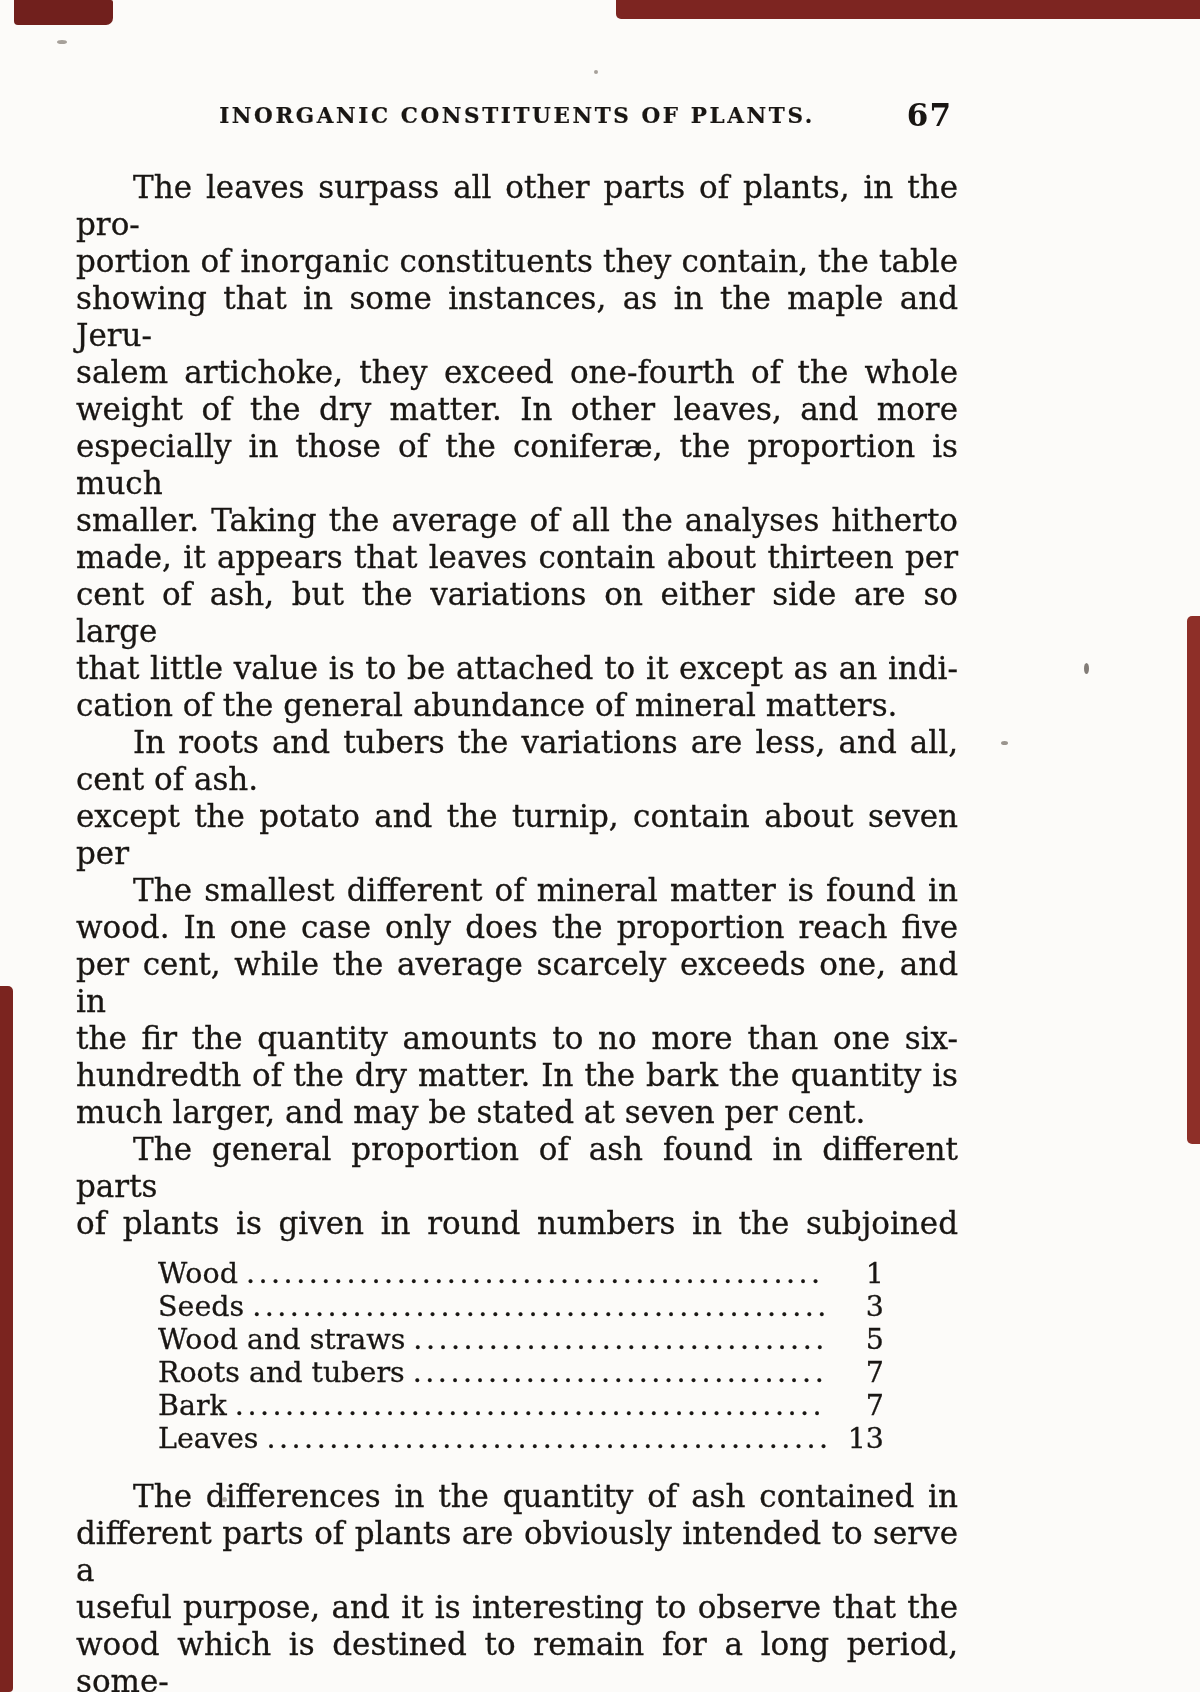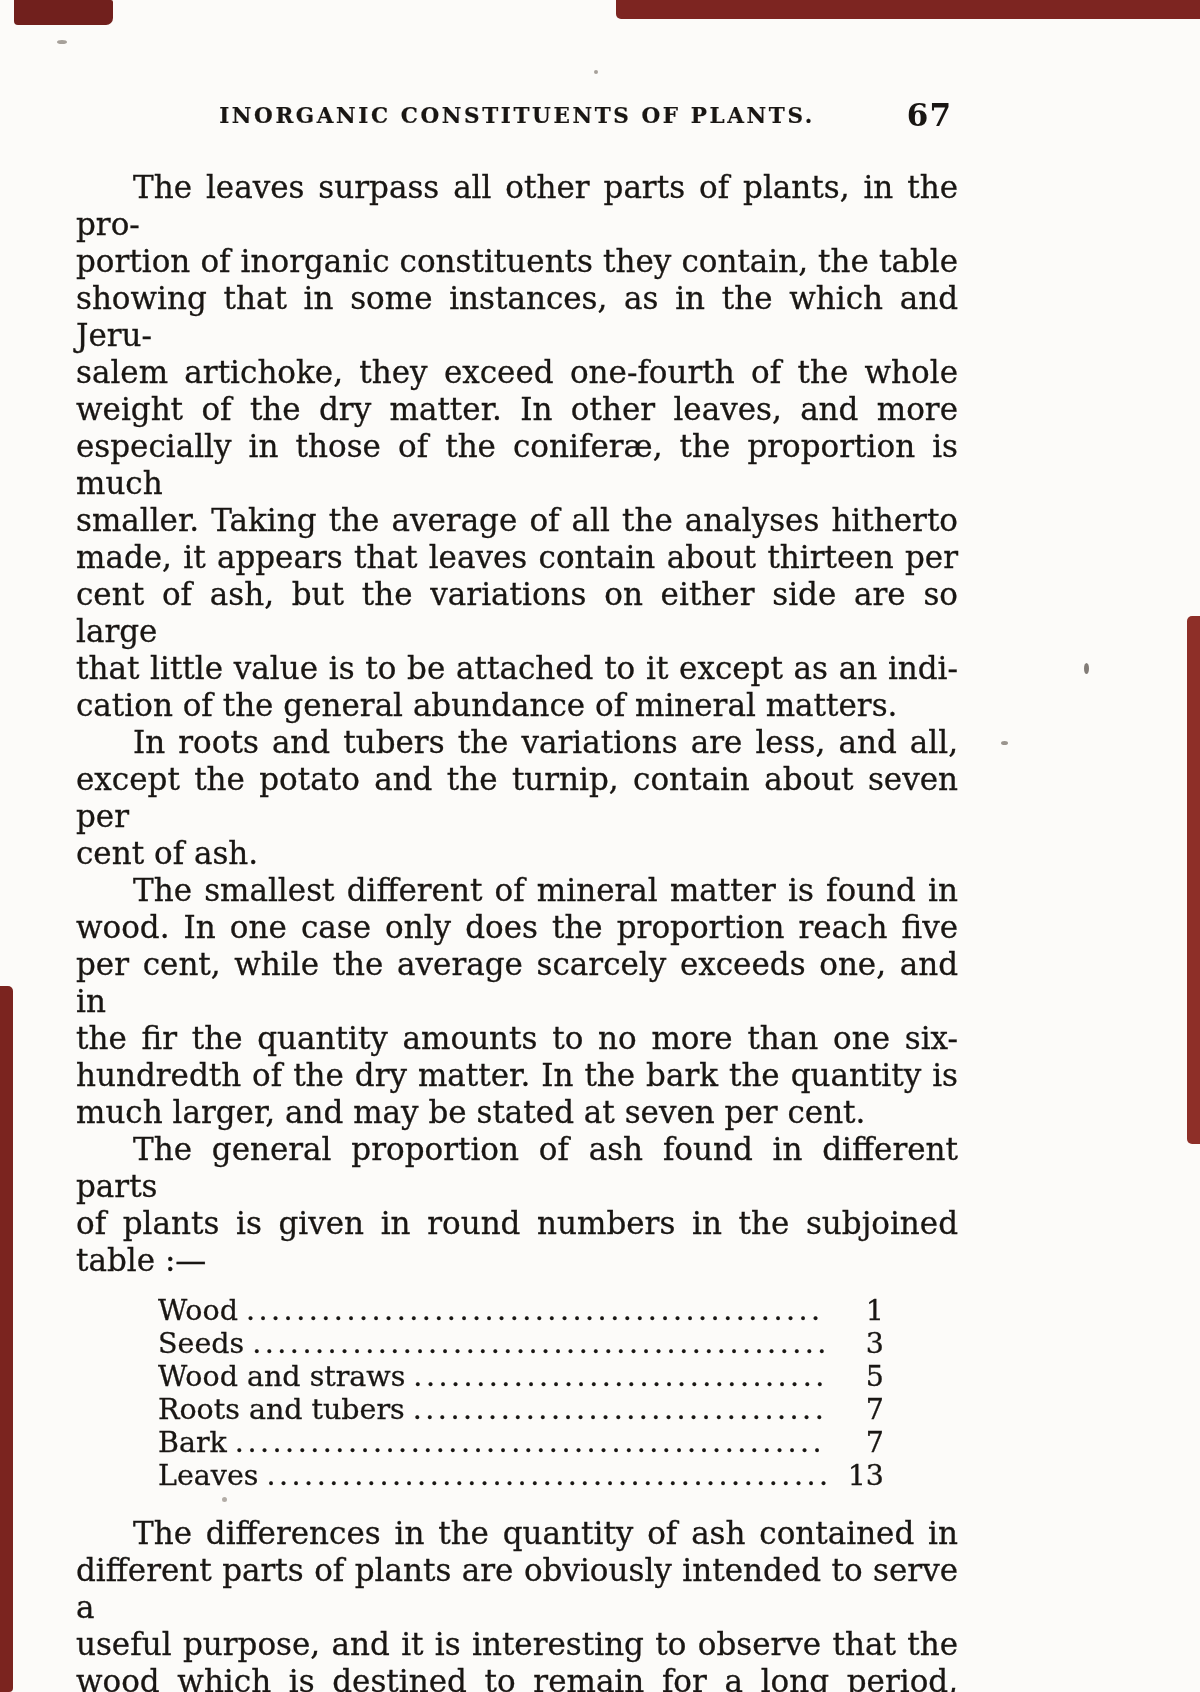--- a/index.html
+++ b/index.html
@@ -89,47 +89,46 @@
 
     <div class="header-row">
       <div class="header-title">INORGANIC CONSTITUENTS OF PLANTS.</div>
       <div class="page-number">67</div>
     </div>
 
     <div>
         <div class="paragraph">
           <div class="line first">The leaves surpass all other parts of plants, in the pro-</div>
           <div class="line">portion of inorganic constituents they contain, the table</div>
-          <div class="line">showing that in some instances, as in the which and Jeru-</div>
+          <div class="line">showing that in some instances, as in the maple and Jeru-</div>
           <div class="line">salem artichoke, they exceed one-fourth of the whole</div>
           <div class="line">weight of the dry matter. In other leaves, and more</div>
           <div class="line">especially in those of the coniferæ, the proportion is much</div>
           <div class="line">smaller. Taking the average of all the analyses hitherto</div>
           <div class="line">made, it appears that leaves contain about thirteen per</div>
           <div class="line">cent of ash, but the variations on either side are so large</div>
           <div class="line">that little value is to be attached to it except as an indi-</div>
           <div class="line last">cation of the general abundance of mineral matters.</div>
         </div>
         <div class="paragraph">
           <div class="line first">In roots and tubers the variations are less, and all,</div>
+          <div class="line last">cent of ash.</div>
           <div class="line">except the potato and the turnip, contain about seven per</div>
-          <div class="line last">cent of ash.</div>
         </div>
         <div class="paragraph">
           <div class="line first">The smallest different of mineral matter is found in</div>
           <div class="line">wood. In one case only does the proportion reach five</div>
           <div class="line">per cent, while the average scarcely exceeds one, and in</div>
           <div class="line">the fir the quantity amounts to no more than one six-</div>
           <div class="line">hundredth of the dry matter. In the bark the quantity is</div>
           <div class="line last">much larger, and may be stated at seven per cent.</div>
         </div>
         <div class="paragraph">
           <div class="line first">The general proportion of ash found in different parts</div>
           <div class="line">of plants is given in round numbers in the subjoined</div>
-          <div class="line last">table :—</div>
         </div>
       </div>
 
     <div class="ash-table">
         <div class="t-row">
           <span class="t-label">Wood</span>
           <span class="t-dots">..........................................................................................</span>
           <span class="t-value">1</span>
         </div>
         <div class="t-row">

